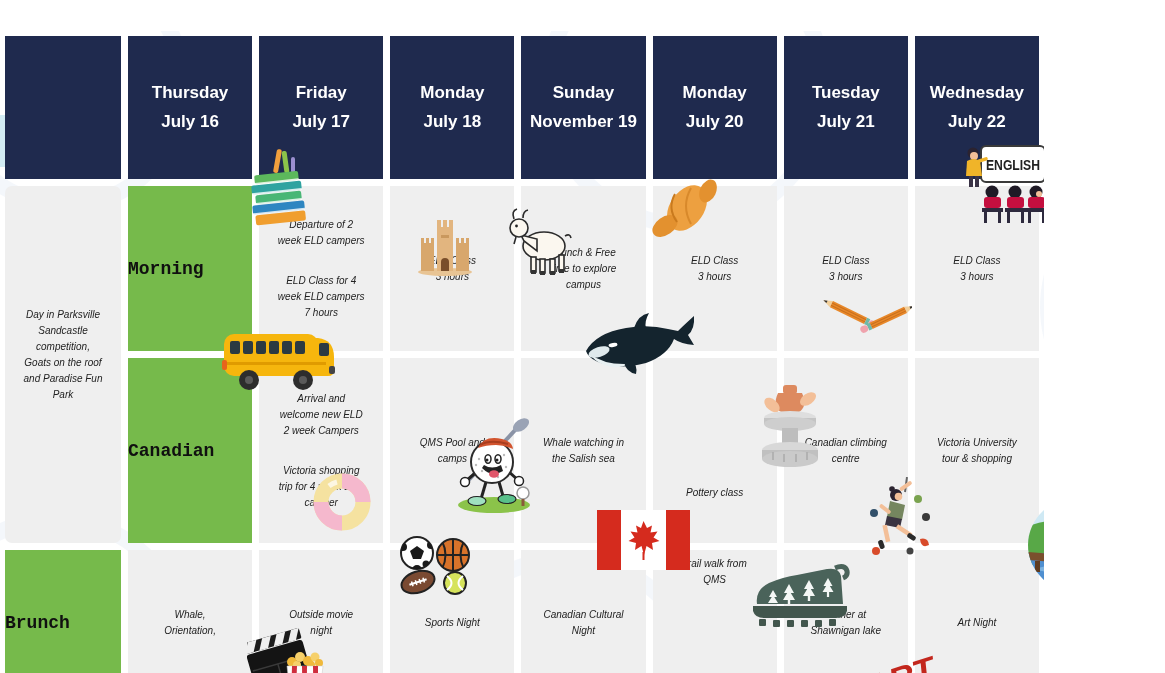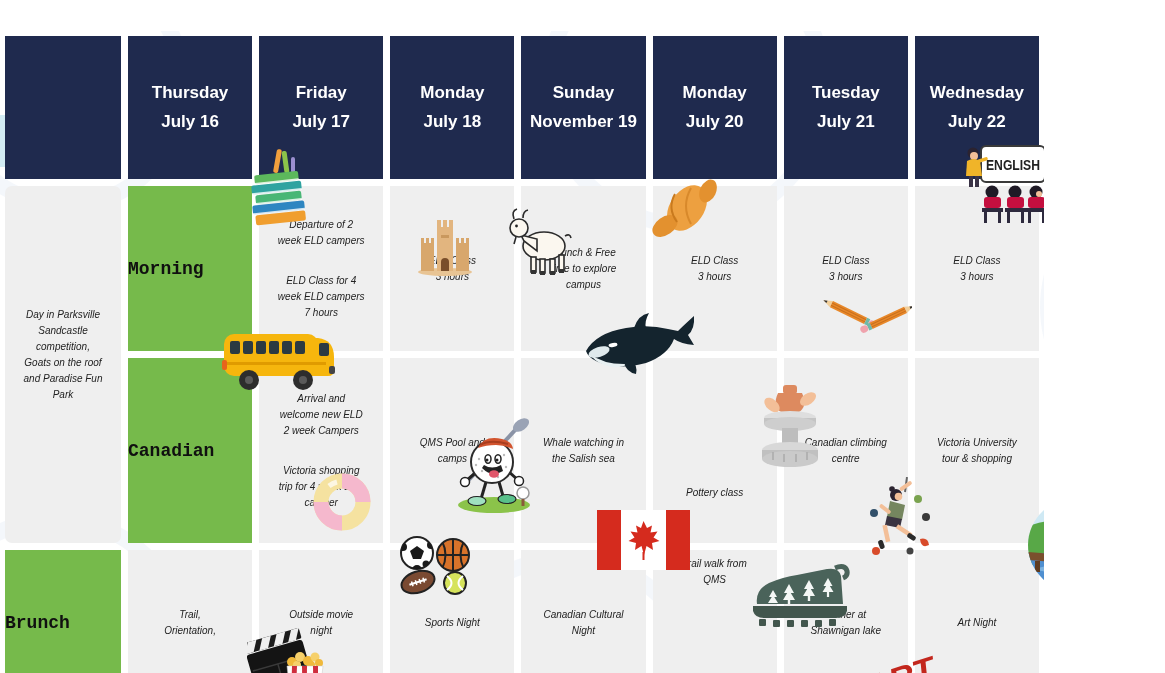--- a/index.html
+++ b/index.html
@@ -138,21 +138,21 @@
       </div>
     <div class="bodycell">
         <p>Victoria University
 tour &amp; shopping</p>
       </div>
 
     <div class="rowlabel">
         <span>Brunch</span>
       </div>
     <div class="bodycell">
-        <p>Trail,
+        <p>Whale,
 Orientation,</p>
       </div>
     <div class="bodycell">
         <p>Outside movie
 night</p>
       </div>
     <div class="bodycell">
         <p>Sports Night</p>
       </div>
     <div class="bodycell">

